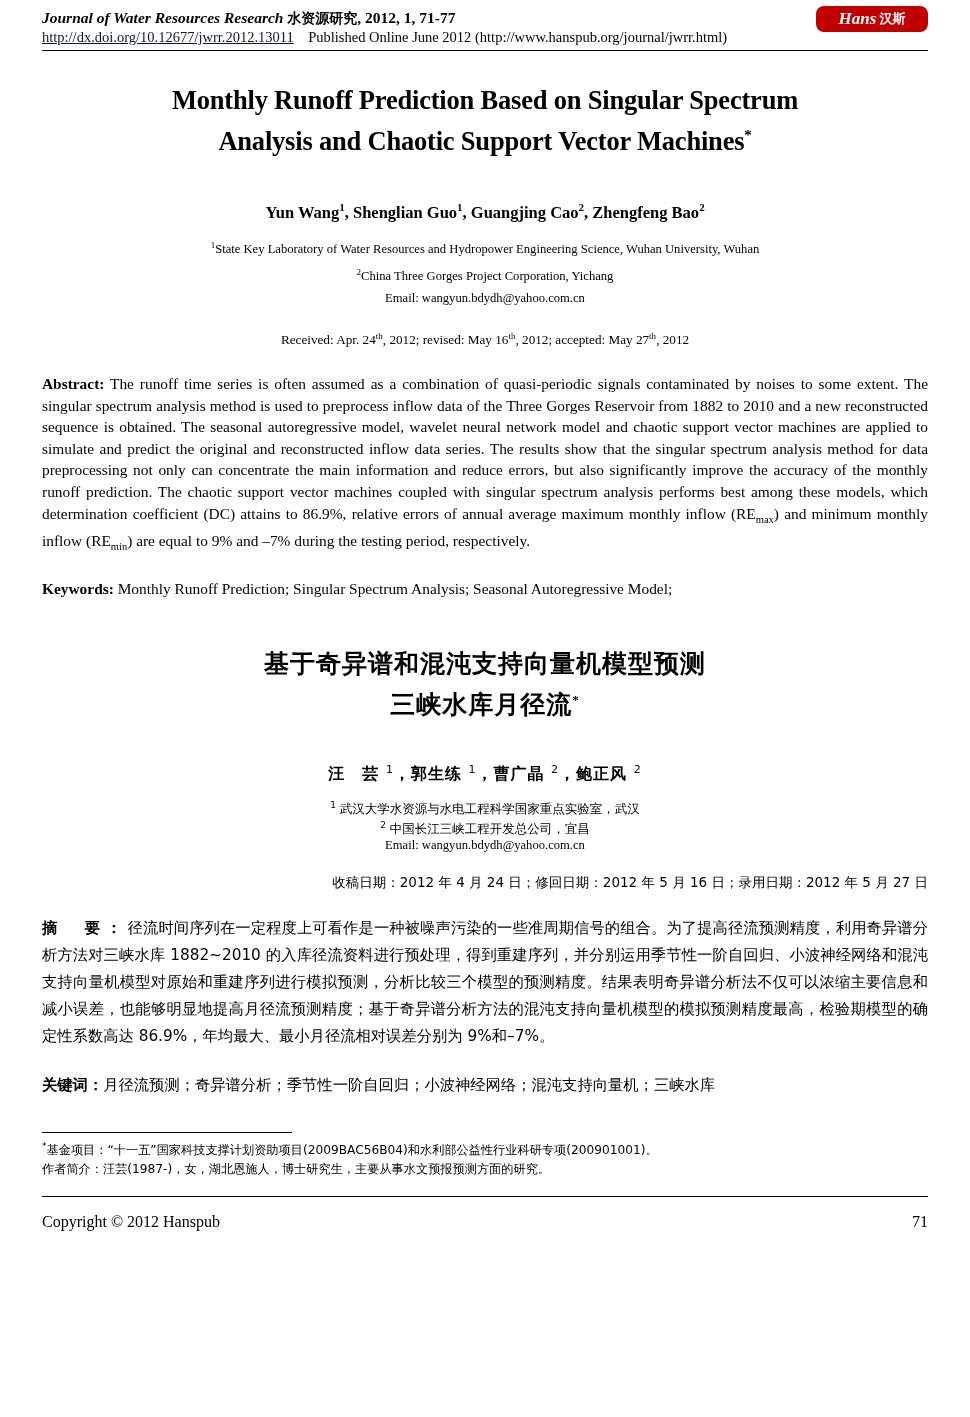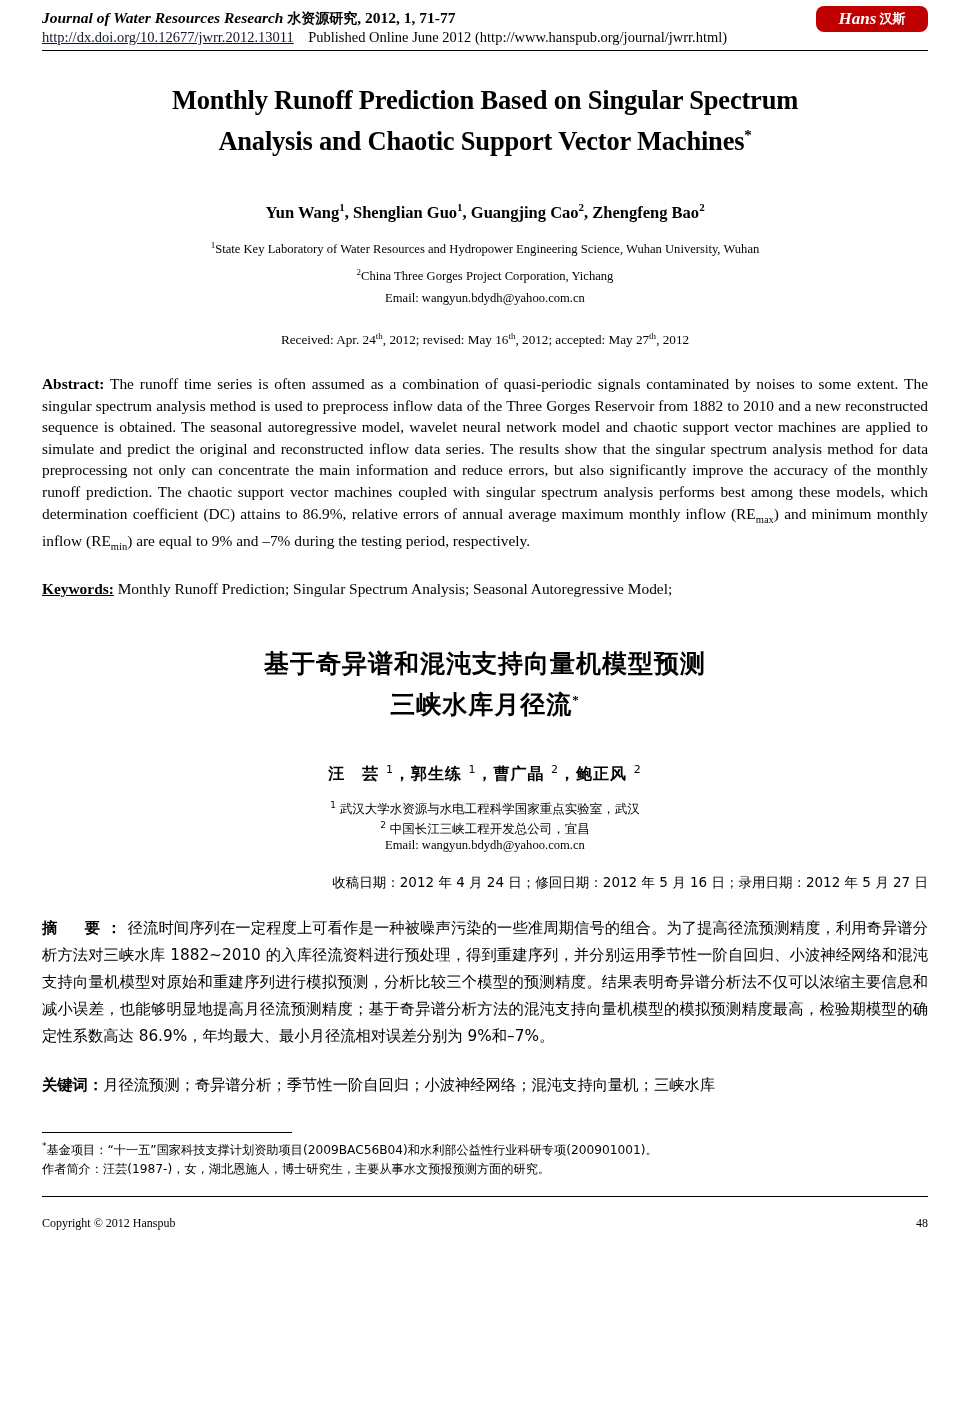--- a/index.html
+++ b/index.html
@@ -127,21 +127,21 @@
   }
   .abstract b { font-weight: bold; }
   .abstract sub { font-size: 10.5px; }
 
   .keywords {
     margin-top: 20px;
     font-size: 15.4px;
     line-height: 21.5px;
     text-align: center;
   }
-  .keywords .kw-label { font-weight: bold; text-decoration: underline; }
+  .keywords .kw-label { font-weight: bold; }
   .keywords .kw-line1 { display:block; text-align: left; }
   .keywords .kw-line2 { display:block; text-align: center; }
 
   
   .cn-title {
     text-align: center;
     font-family: "DejaVu Sans", sans-serif;
     font-weight: bold;
     font-size: 25px;
     line-height: 36px;
@@ -224,21 +224,21 @@
     border: none;
     border-top: 1.6px solid #000;
   }
   .footer {
     position: absolute;
     left: 42px;
     right: 42px;
     bottom: 10px;
     display: flex;
     justify-content: space-between;
-    font-size: 12px;
+    font-size: 16px;
   }
 </style>
 </head>
 <body>
 
 <div class="page">
 
   <div class="header">
     <div class="header-line1">
       <span>Journal of Water Resources Research</span>
@@ -310,16 +310,16 @@
 
   <div class="footnote-wrap">
     <hr class="footnote-rule">
     <div class="footnote"><sup>*</sup><span>基金项目：“十一五”国家科技支撑计划资助项目(2009BAC56B04)和水利部公益性行业科研专项(200901001)。</span></div>
     <div class="footnote">作者简介：汪芸(1987-)，女，湖北恩施人，博士研究生，主要从事水文预报预测方面的研究。</div>
   </div>
 
   <hr class="bottom-rule">
   <div class="footer">
     <span>Copyright © 2012 Hanspub</span>
-    <span>48</span>
+    <span>71</span>
   </div>
 
 </div>
 
 </body></html>

